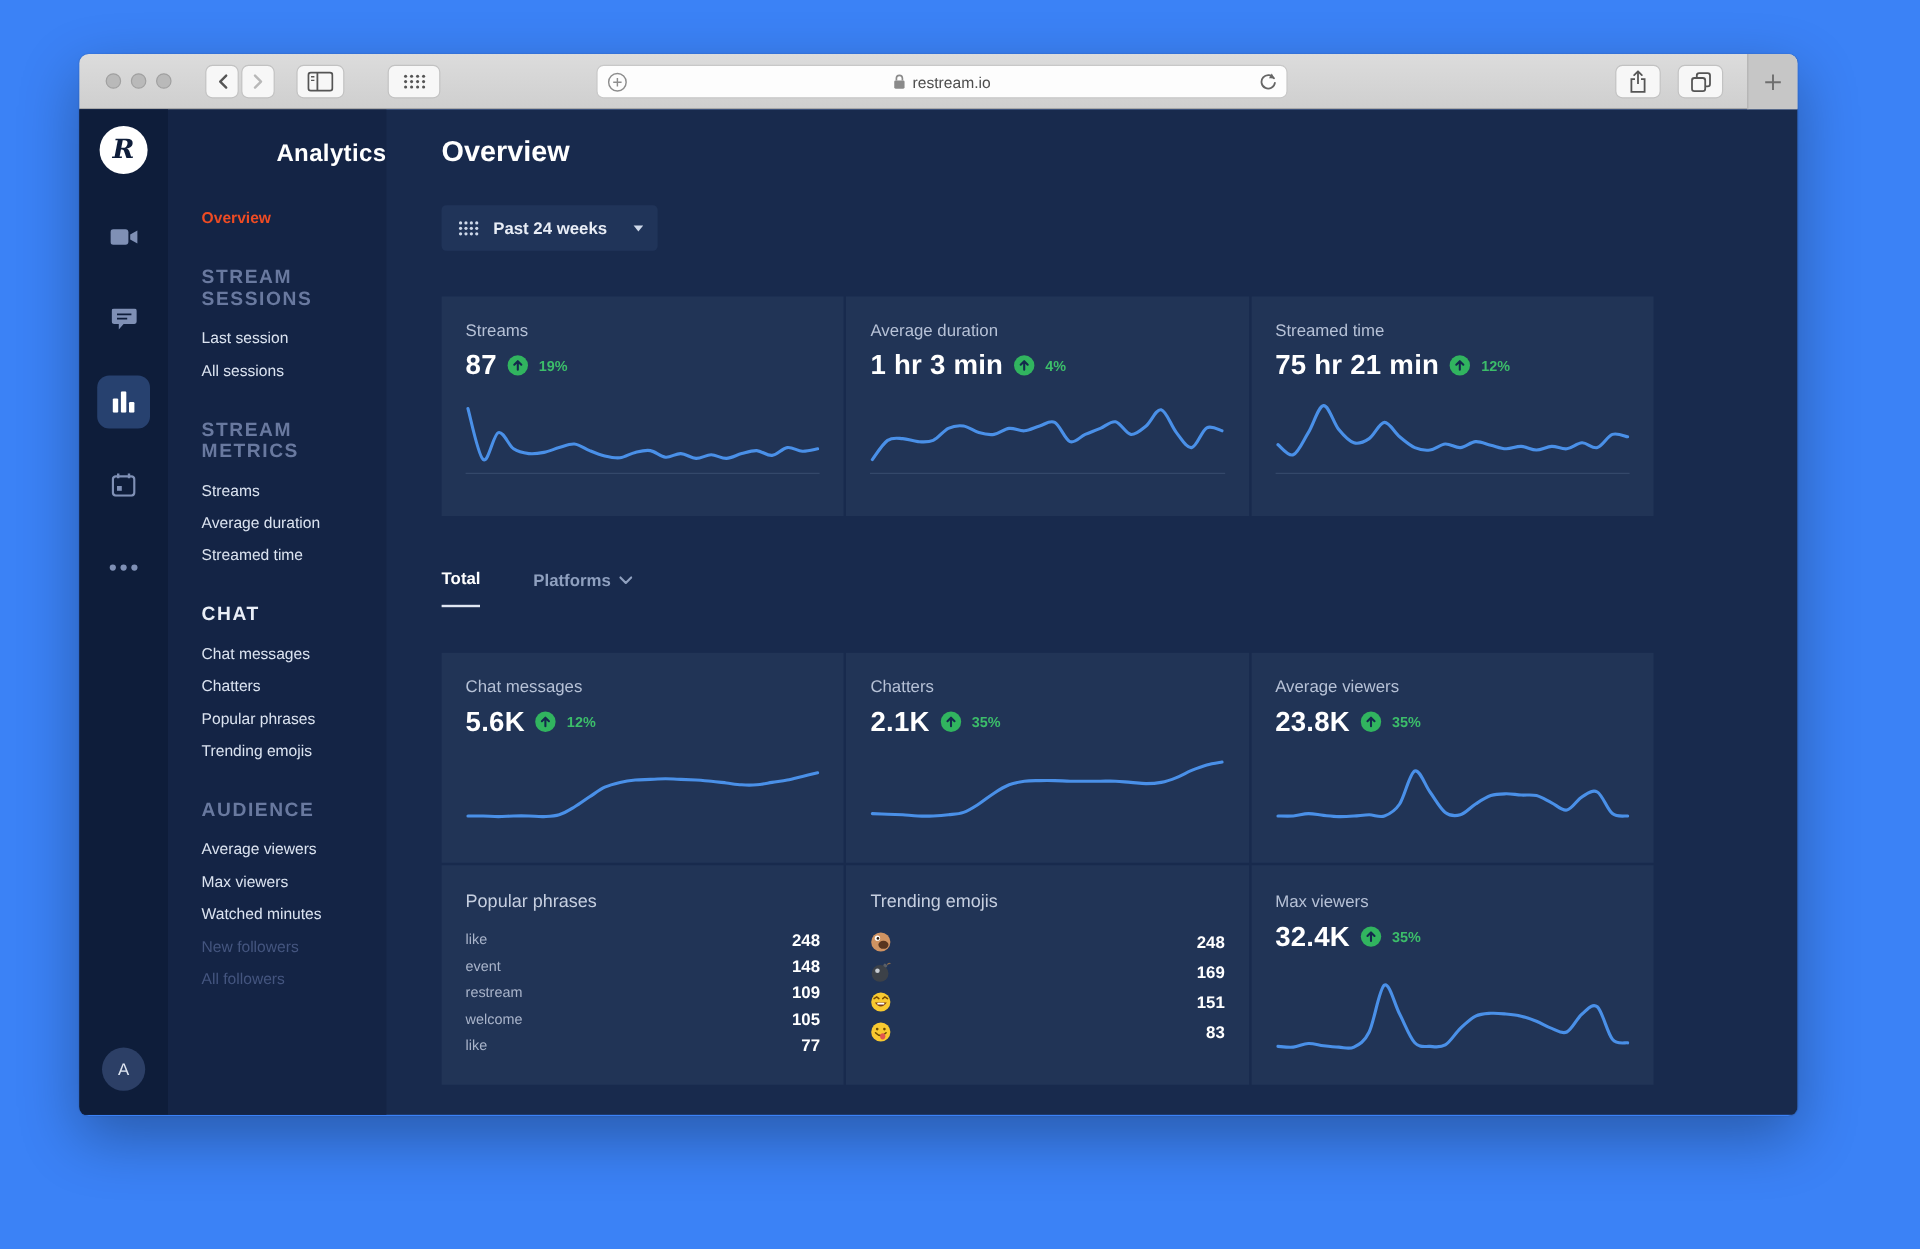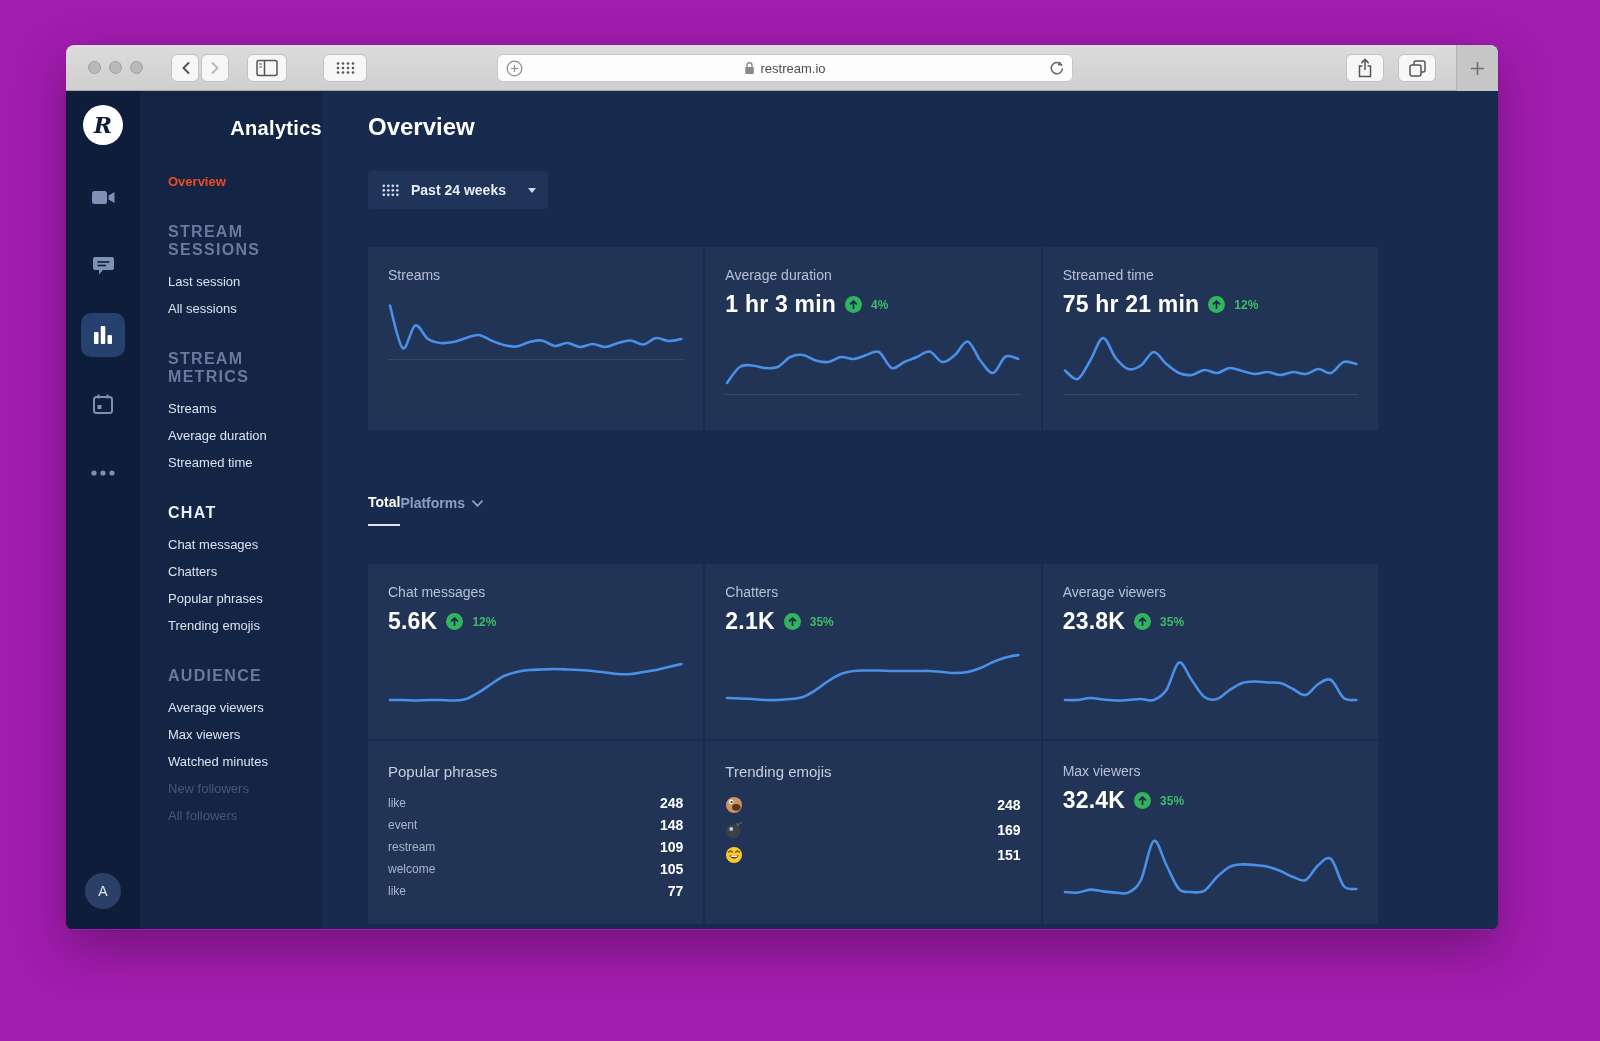--- a/index.html
+++ b/index.html
@@ -1,17 +1,17 @@
 <!DOCTYPE html>
 <html><head>
 <meta charset="utf-8">
 <style>
   * { margin:0; padding:0; box-sizing:border-box; }
   html,body { width:1600px; height:1041px; background:#ffffff; font-family:"Liberation Sans", sans-serif; }
-  .stage { position:relative; width:1600px; height:1041px; background:#a21caf; overflow:hidden; }
+  .stage { position:relative; width:1600px; height:1041px; background:#3b82f6; overflow:hidden; }
 
   
   .window { position:absolute; left:66px; top:45px; width:1432px; height:885px;
     border-radius:8px; overflow:hidden; box-shadow:0 18px 50px rgba(0,0,0,.30), 0 0 1px rgba(0,0,0,.35); }
 
   .chrome { position:relative; height:46px; background:linear-gradient(#dcdcdc,#cfcfcf);
     border-bottom:1px solid #a8a8a8; display:flex; align-items:center; }
   .lights { display:flex; gap:8px; margin-left:22px; }
   .light { width:13px; height:13px; border-radius:50%; background:#b9b9b9; border:1px solid #a0a0a0; }
   .chrome-btn { height:28px; min-width:28px; background:#f7f7f7; border:1px solid #c2c2c2;
@@ -67,21 +67,21 @@
   .card { background:#213456; padding:20px 20px 0 20px; }
   .card-label { color:#b6c1d6; font-size:14px; }
   .value-row { margin-top:8px; display:flex; align-items:center; gap:9px; }
   .card-value { color:#ffffff; font-size:23px; font-weight:700; letter-spacing:.2px; }
   .badge { width:17px; height:17px; border-radius:50%; background:#31b45f; display:flex;
     align-items:center; justify-content:center; flex:none; }
   .pct { color:#3cbd6a; font-size:12px; font-weight:700; }
   .spark-wrap { margin-top:14px; border-bottom:1px solid rgba(157,180,214,.16); }
   .spark { display:block; width:100%; height:62px; }
 
-  .tabs { margin-top:64px; display:flex; }
+  .tabs { margin-top:44px; display:flex; gap:44px; }
   .tab { font-size:14px; font-weight:700; color:#8fa0bf; padding-bottom:14px; display:flex; align-items:center; gap:7px; }
   .tab.active { color:#ffffff; border-bottom:2px solid #dfe6f2; }
 
   .cards-bottom { margin-top:38px; grid-template-rows:175px 183px; }
   .list-card { background:#213456; padding:22px 20px 0 20px; }
   .list-title { color:#c6cfe0; font-size:15px; }
   .rows { margin-top:12px; }
   .lrow { height:22px; display:flex; align-items:center; justify-content:space-between; }
   .lrow.emoji { height:25px; }
   .phrase { color:#a9b4ca; font-size:12px; }
@@ -279,20 +279,29 @@
                 <circle cx="15.3" cy="10.8" r="1.35"></circle>
             </g>
           </svg>
           <span class="range-label">Past 24 weeks</span>
           <span class="caret-down"></span>
         </div>
 
         <div class="grid3 cards-top">
           <div class="card">
             <div class="card-label">Streams</div>
+            <div class="value-row">
+              <span class="card-value">87</span>
+              <span class="badge">
+                  <svg class="icon" width="11" height="11" viewBox="0 0 12 12">
+                    <path d="M6 10 V2.6 M2.8 5.4 L6 2.2 L9.2 5.4" stroke="#14294c" stroke-width="1.9" fill="none" stroke-linecap="round" stroke-linejoin="round"></path>
+                  </svg>
+                </span>
+              <span class="pct">19%</span>
+            </div>
             <div class="spark-wrap">
                 <svg class="spark" viewBox="0 0 300 62" preserveAspectRatio="none">
                   <path d="M2.0,8.5C4.1,15.6,10.6,47.7,14.9,51.0C19.2,54.3,23.4,30.0,27.7,28.5C32.0,27.0,36.3,39.1,40.6,42.0C44.9,44.9,49.2,45.5,53.5,46.0C57.8,46.5,62.1,45.8,66.3,45.0C70.6,44.2,74.9,42.2,79.2,41.0C83.5,39.8,87.8,37.6,92.1,38.0C96.4,38.4,100.7,41.8,105.0,43.5C109.2,45.2,113.5,47.0,117.8,48.0C122.1,49.0,126.4,50.0,130.7,49.5C135.0,49.0,139.3,46.0,143.6,45.0C147.9,44.0,152.1,42.8,156.4,43.5C160.7,44.2,165.0,48.6,169.3,49.0C173.6,49.4,177.9,45.8,182.2,46.0C186.5,46.2,190.8,49.8,195.0,50.0C199.3,50.2,203.6,47.0,207.9,47.0C212.2,47.0,216.5,50.2,220.8,50.0C225.1,49.8,229.4,47.1,233.7,46.0C237.9,44.9,242.2,43.3,246.5,43.5C250.8,43.8,255.1,47.9,259.4,47.5C263.7,47.1,268.0,41.6,272.3,41.0C276.6,40.4,280.8,43.8,285.1,44.0C289.4,44.2,295.9,42.3,298.0,42.0" fill="none" stroke="#4a90e8" stroke-width="2.6" stroke-linecap="round" vector-effect="non-scaling-stroke"></path>
                 </svg>
               </div>
           </div>
 
           <div class="card">
             <div class="card-label">Average duration</div>
             <div class="value-row">
@@ -447,20 +456,30 @@
               <div class="lrow emoji">
                 <svg class="emote" viewBox="0 0 18 18">
                   <circle cx="9" cy="9" r="8" fill="#f8c930"></circle>
                   <path d="M3.4 6.2 L5.6 4.8 L7.4 6.2" stroke="#7a4b00" stroke-width="1.3" fill="none" stroke-linecap="round"></path>
                   <path d="M10.6 6.2 L12.4 4.8 L14.6 6.2" stroke="#7a4b00" stroke-width="1.3" fill="none" stroke-linecap="round"></path>
                   <path d="M4 9.5 q5 6.5 10 0 Z" fill="#7a3b12"></path>
                   <rect x="6" y="9.6" width="6" height="1.5" rx="0.7" fill="#ffffff"></rect>
                 </svg>
                 <span class="count">151</span>
               </div>
+              <div class="lrow emoji">
+                <svg class="emote" viewBox="0 0 18 18">
+                  <circle cx="9" cy="9" r="8" fill="#f8c930"></circle>
+                  <circle cx="6" cy="6.6" r="1.1" fill="#6b4a00"></circle>
+                    <circle cx="12" cy="6.6" r="1.1" fill="#6b4a00"></circle>
+                  <path d="M4.6 9.6 q4.4 4.6 8.8 0" stroke="#6b4a00" stroke-width="1.3" fill="none" stroke-linecap="round"></path>
+                  <ellipse cx="10.6" cy="12.6" rx="2.2" ry="2.6" fill="#e2554f"></ellipse>
+                </svg>
+                <span class="count">83</span>
+              </div>
             </div>
           </div>
 
           <div class="card" style="padding-top:22px;">
             <div class="card-label">Max viewers</div>
             <div class="value-row">
               <span class="card-value">32.4K</span>
               <span class="badge">
                   <svg class="icon" width="11" height="11" viewBox="0 0 12 12">
                     <path d="M6 10 V2.6 M2.8 5.4 L6 2.2 L9.2 5.4" stroke="#14294c" stroke-width="1.9" fill="none" stroke-linecap="round" stroke-linejoin="round"></path>

